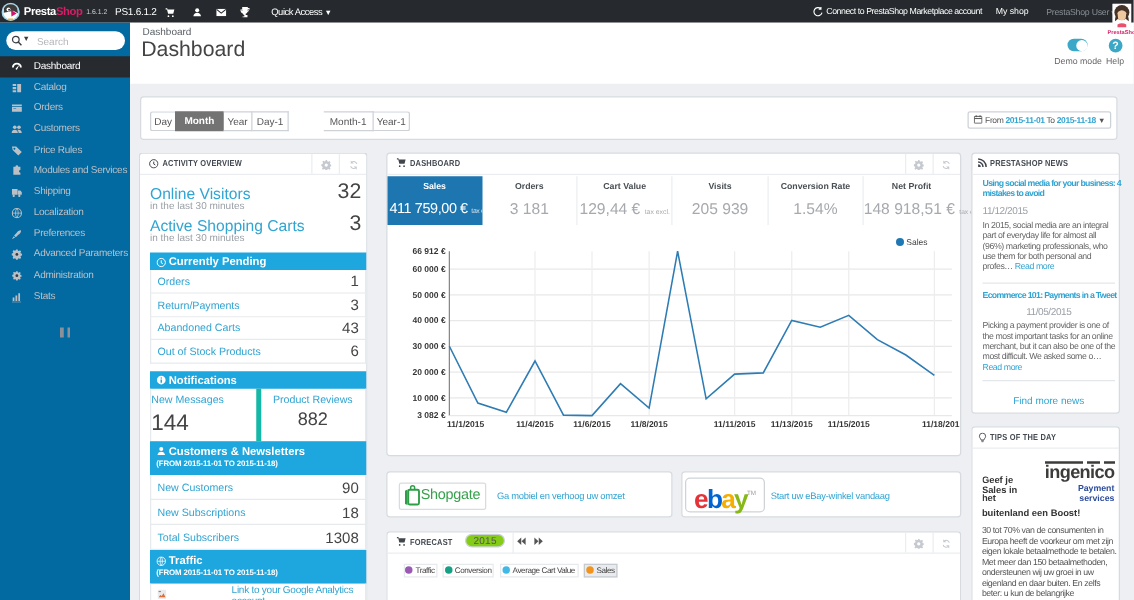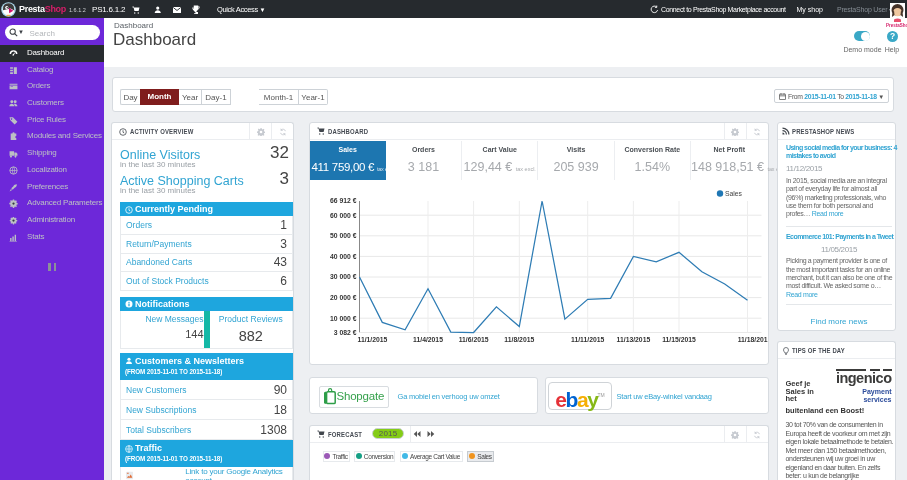--- a/index.html
+++ b/index.html
@@ -1,21 +1,21 @@
 <!DOCTYPE html>
 <html><head>
 <meta charset="utf-8">
 <style>
 * { margin:0; padding:0; box-sizing:border-box; }
 html,body { width:907px; height:480px; overflow:hidden; }
 body { font-family:"Liberation Sans", sans-serif; background:#edeff2; }
 #page { position:relative; width:907px; height:480px; }
 .abs { position:absolute; }
 #topbar { position:absolute; left:0; top:0; width:907px; height:18px; background:#262a2e; color:#fff; z-index:30; }
-#sidebar { position:absolute; left:0; top:18px; width:104px; height:462px; background:#6d28d9; z-index:20; }
+#sidebar { position:absolute; left:0; top:18px; width:104px; height:462px; background:#0369a1; z-index:20; }
 #pagehead { position:absolute; left:104px; top:18px; width:803px; height:49px; background:#fff; z-index:10; }
 #content { position:absolute; left:104px; top:67px; width:803px; height:413px; background:#edeff2; }
 .panel { position:absolute; background:#fff; border:1px solid #d7dbe0; border-radius:3px; }
 .phead { height:17px; line-height:17px; border-bottom:1px solid #ebedf0; font-size:7px; font-weight:bold; color:#454a52; padding-left:7px; letter-spacing:.2px; position:relative; }
 .ptools { position:absolute; right:0; top:0; height:17px; display:flex; }
 .ptools span { display:block; width:22px; height:16px; border-left:1px solid #ebedf0; text-align:center; }
 .bluehead { background:#1ea6de; color:#fff; font-size:9px; font-weight:bold; padding:2px 5px 0; height:14px; }
 .bluehead.two { height:27px; padding-top:3px; }
 .bluehead .sub { font-size:6.3px; font-weight:bold; display:block; margin-top:1.5px; letter-spacing:-0.1px;}
 .row { display:flex; justify-content:space-between; align-items:center; border:1px solid #e7eaed; border-top:none; background:#fff; padding:0 5px; height:18.75px; }
@@ -144,21 +144,21 @@
   <span class="abs" style="left:736px;top:28px;width:45px;text-align:center;font-size:7px;color:#666;">Demo mode</span>
   <div class="abs" style="left:783px;top:12.5px;width:11px;height:11px;background:#3aa8c6;border-radius:50%;color:#fff;font-size:8.5px;font-weight:bold;text-align:center;line-height:11px;">?</div>
   <span class="abs" style="left:777px;top:28px;width:22px;text-align:center;font-size:7px;color:#666;">Help</span>
 </div>
 
 <div id="content">
 
   <div class="panel" style="left:8px;top:10px;width:782px;height:35px;">
     <div class="abs" style="left:7px;top:11px;display:flex;font-size:8px;color:#555;text-align:center;">
       <div style="width:20px;height:16px;line-height:15px;border:1px solid #cdd2d7;border-right:none;border-radius:2px 0 0 2px;background:#fff;">Day</div>
-      <div style="width:39px;height:16px;line-height:15px;background:#7f1d1d;color:#fff;font-weight:bold;">Month</div>
+      <div style="width:39px;height:16px;line-height:15px;background:#737373;color:#fff;font-weight:bold;">Month</div>
       <div style="width:23px;height:16px;line-height:15px;border:1px solid #cdd2d7;border-left:none;">Year</div>
       <div style="width:29px;height:16px;line-height:15px;border:1px solid #cdd2d7;border-left:none;">Day-1</div>
       <div style="width:40px;height:16px;line-height:15px;border:1px solid #cdd2d7;border-left:none;margin-left:28px;">Month-1</div>
       <div style="width:29px;height:16px;line-height:15px;border:1px solid #cdd2d7;border-left:none;border-radius:0 2px 2px 0;">Year-1</div>
     </div>
     <div class="abs" style="right:4px;top:10.5px;height:14px;line-height:13px;border:1px solid #cdd2d7;border-radius:2px;background:#fff;padding:0 4px;font-size:6.8px;letter-spacing:-0.3px;color:#555;white-space:nowrap;">
       <svg style="display:inline-block;vertical-align:-1px;" width="7" height="7" viewBox="0 0 16 16">
             <rect x="1" y="2.5" width="14" height="12.5" rx="1" fill="none" stroke="#555" stroke-width="1.8"></rect>
             <path d="M1 6.5h14" stroke="#555" stroke-width="1.8"></path>
             <path d="M4.5 0.5v3.5M11.5 0.5v3.5" stroke="#555" stroke-width="1.8"></path>
@@ -219,23 +219,23 @@
             <span class="lbl">Out of Stock Products</span>
             <span class="val">6</span>
           </div>
     </div>
     <div class="abs" style="left:8px;top:173.5px;width:173px;">
       <div class="bluehead"><svg style="display:inline-block;vertical-align:-1.5px;margin-right:2px;" width="8" height="8" viewBox="0 0 16 16">
               <circle cx="8" cy="8" r="7" fill="#fff"></circle>
               <path d="M8 3.6a1.2 1.2 0 1 1 0 2.4 1.2 1.2 0 0 1 0-2.4zM6.8 7h2.4v5.5H6.8z" fill="#1ea6de"></path>
             </svg>Notifications</div>
       <div style="display:flex;border:1px solid #e7eaed;border-top:none;">
-        <div style="flex:1;text-align:right;border-right:6px solid #14b8a6;padding:3px 0 4px;">
+        <div style="flex:1;text-align:left;border-right:4px solid #14b8a6;padding:3px 0 4px;">
           <div class="blue" style="font-size:8.5px;">New Messages</div>
-          <div style="font-size:11px;color:#444;margin-top:4px;">144</div>
+          <div style="font-size:18px;color:#444;margin-top:4px;">144</div>
         </div>
         <div style="flex:1;text-align:center;padding:3px 0 4px;">
           <div class="blue" style="font-size:8.5px;">Product Reviews</div>
           <div style="font-size:14.5px;color:#444;margin-top:4px;">882</div>
         </div>
       </div>
     </div>
     <div class="abs" style="left:8px;top:230px;width:173px;">
       <div class="bluehead two"><svg style="display:inline-block;vertical-align:-1px;margin-right:2px;" width="8" height="8" viewBox="0 0 16 16">
               <circle cx="8" cy="4.5" r="3.2" fill="#fff"></circle>

